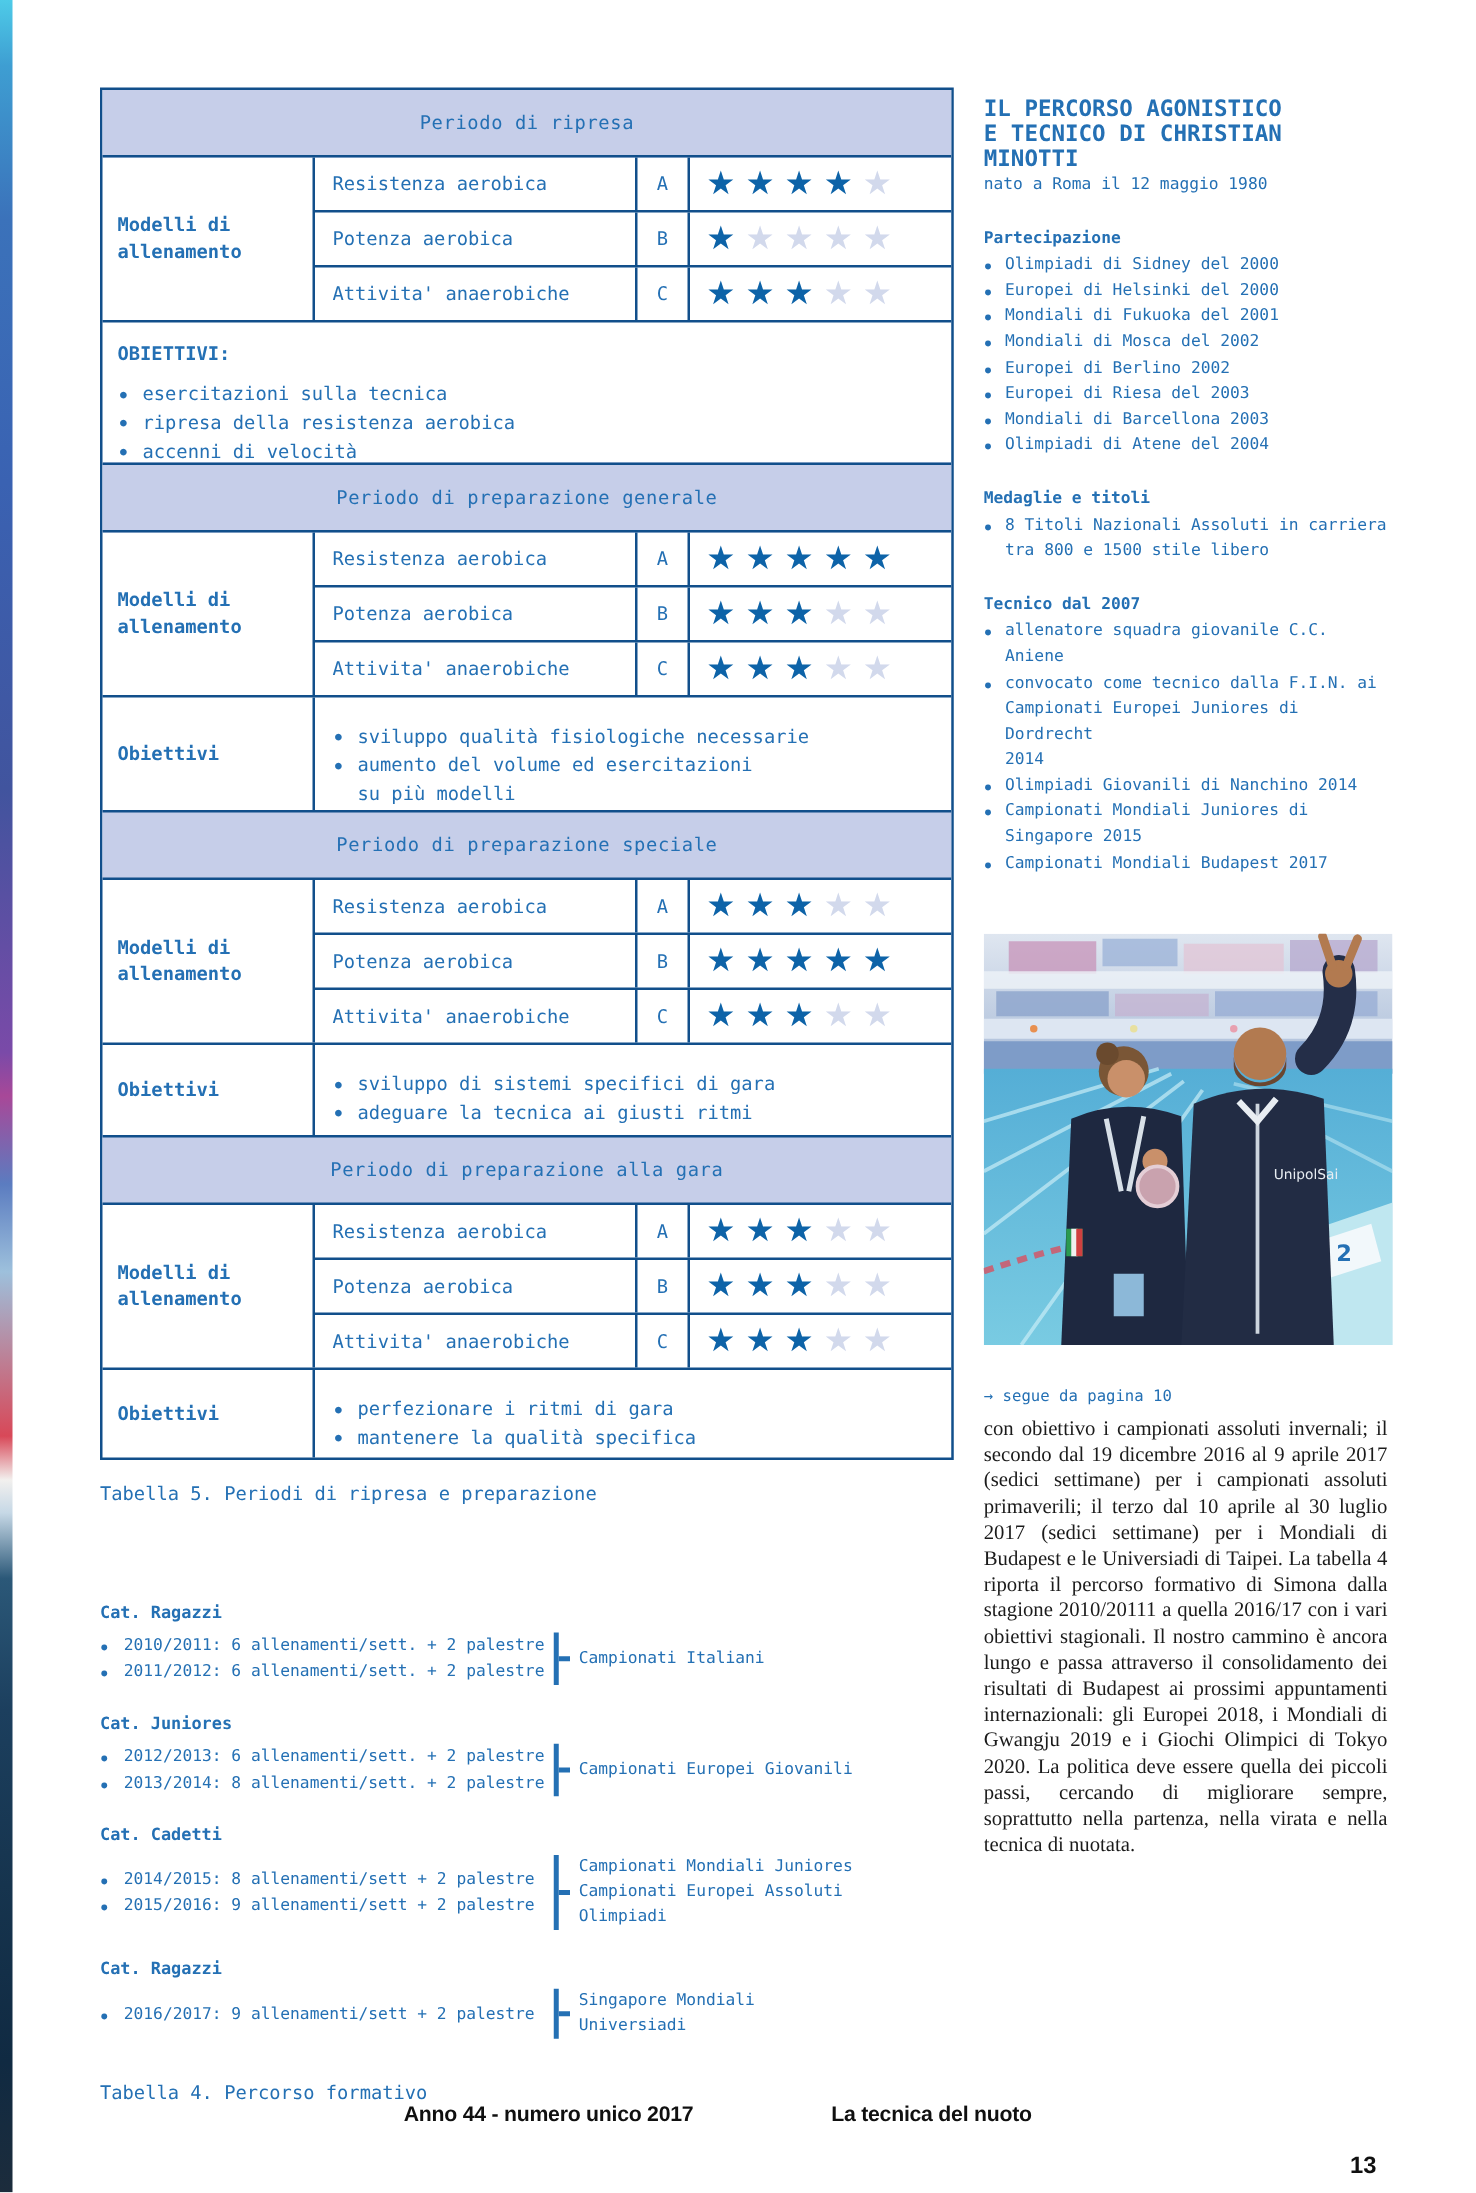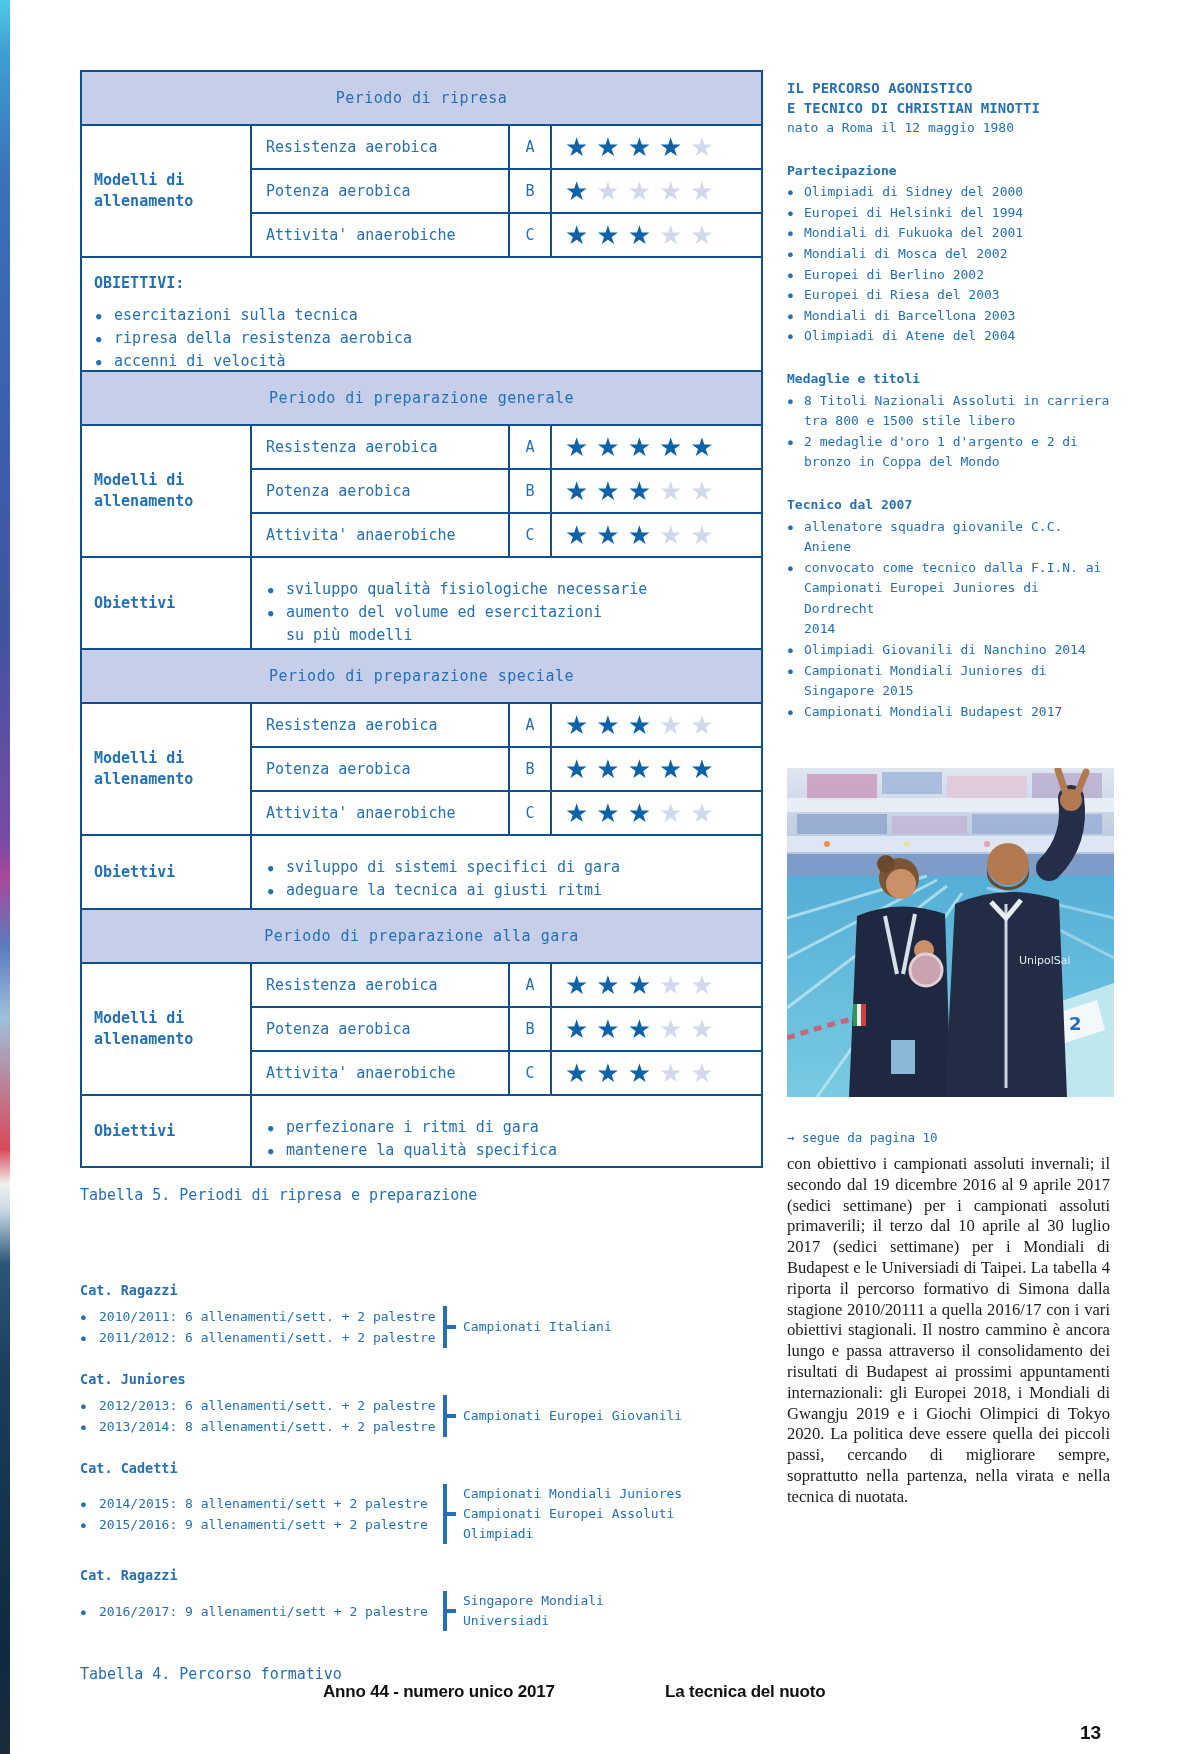--- a/index.html
+++ b/index.html
@@ -58,21 +58,21 @@
   .seasons{width:363px;line-height:21px;}
   .season{position:relative;padding-left:19px;}
   .season::before{content:"●";position:absolute;left:1px;top:1px;font-size:8px;}
   .bracket{width:16px;align-self:stretch;border-left:4px solid var(--txt);position:relative;min-height:36px;}
   .bracket::after{content:"";position:absolute;left:0;top:50%;margin-top:-2px;width:9px;height:4px;background:var(--txt);}
   .events{line-height:20px;white-space:pre-line;}
   .t4-caption{margin-top:34px;font-size:15px;}
   
   .col-right{position:absolute;left:787px;top:78px;width:323px;color:var(--txt);
              font-size:13px;line-height:20.6px;}
-  .sb-title{font-weight:bold;font-size:14px;line-height:20px;}
+  .sb-title{font-weight:bold;font-size:18px;line-height:20px;}
   .sb-sec{margin-top:22px;}
   .sb-head{font-weight:bold;margin-bottom:1px;}
   .sb-item{position:relative;padding-left:17px;white-space:pre-line;}
   .sb-item::before{content:"●";position:absolute;left:1px;top:1px;font-size:8px;}
   .photo{display:block;margin-top:46px;width:327px;height:329px;}
   .segue{margin-top:31px;font-size:12.5px;}
   .body-text{font-family:"Liberation Serif",serif;color:#1b1b1b;font-size:16.6px;
              line-height:20.8px;text-align:justify;margin-top:5px;width:323px;}
   
   .footer{position:absolute;top:1682px;left:0;width:1043px;height:24px;
@@ -339,34 +339,32 @@
   </div>
 
   <div class="col-right">
     <div class="sb-title">IL PERCORSO AGONISTICO</div>
     <div class="sb-title">E TECNICO DI CHRISTIAN MINOTTI</div>
     <div class="sb-sub">nato a Roma il 12 maggio 1980</div>
     <div id="sb-sections">
         <div class="sb-sec">
           <div class="sb-head">Partecipazione</div>
           <div class="sb-item">Olimpiadi di Sidney del 2000</div>
-          <div class="sb-item">Europei di Helsinki del 1994</div>
+          <div class="sb-item">Europei di Helsinki del 2000</div>
           <div class="sb-item">Mondiali di Fukuoka del 2001</div>
           <div class="sb-item">Mondiali di Mosca del 2002</div>
           <div class="sb-item">Europei di Berlino 2002</div>
           <div class="sb-item">Europei di Riesa del 2003</div>
           <div class="sb-item">Mondiali di Barcellona 2003</div>
           <div class="sb-item">Olimpiadi di Atene del 2004</div>
         </div>
         <div class="sb-sec">
           <div class="sb-head">Medaglie e titoli</div>
           <div class="sb-item">8 Titoli Nazionali Assoluti in carriera
 tra 800 e 1500 stile libero</div>
-          <div class="sb-item">2 medaglie d'oro 1 d'argento e 2 di
-bronzo in Coppa del Mondo</div>
         </div>
         <div class="sb-sec">
           <div class="sb-head">Tecnico dal 2007</div>
           <div class="sb-item">allenatore squadra giovanile C.C. Aniene</div>
           <div class="sb-item">convocato come tecnico dalla F.I.N. ai
 Campionati Europei Juniores di Dordrecht
 2014</div>
           <div class="sb-item">Olimpiadi Giovanili di Nanchino 2014</div>
           <div class="sb-item">Campionati Mondiali Juniores di
 Singapore 2015</div>

